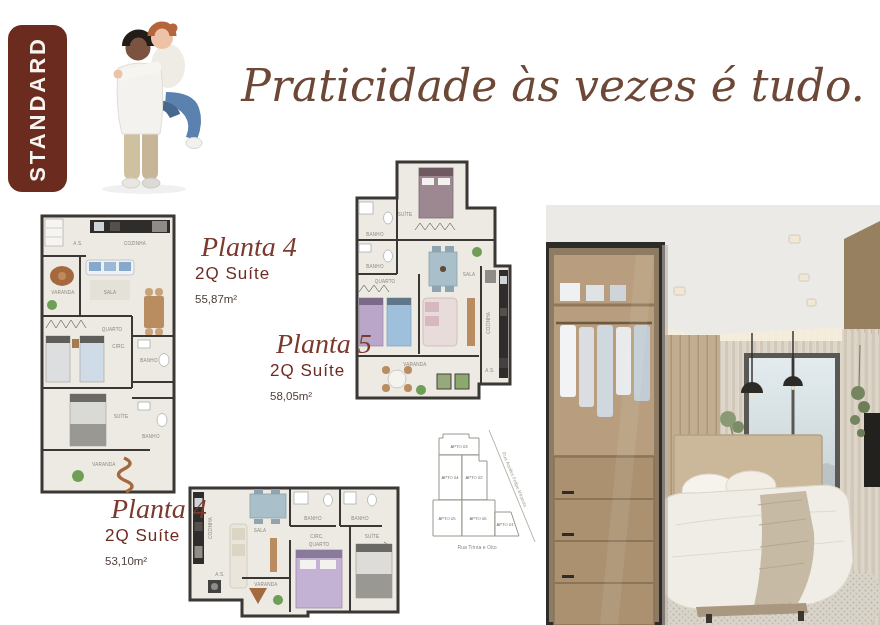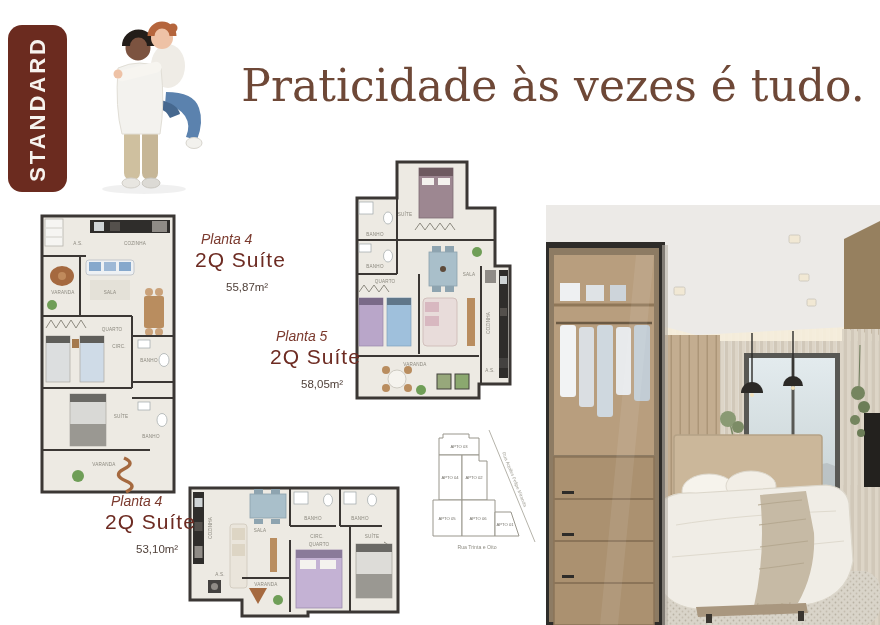--- a/index.html
+++ b/index.html
@@ -8,27 +8,27 @@
   .abs{position:absolute;}
 
   
   .badge{left:8px;top:25px;width:59px;height:167px;background:#6B2B1F;border-radius:14px;
          display:flex;align-items:center;justify-content:center;}
   .badge-text{writing-mode:vertical-rl;transform:rotate(180deg);color:#F7F3EE;font-weight:bold;
               font-size:22px;letter-spacing:3px;}
 
   
   .headline{left:233px;top:42px;width:640px;height:86px;display:flex;align-items:center;justify-content:center;
-            color:#6E4837;font-family:"DejaVu Serif",serif;font-size:44px;white-space:nowrap;}
+            color:#6E4837;font-family:"DejaVu Serif",serif;font-style:italic;font-size:44px;white-space:nowrap;}
 
   
   .plan-label{display:flex;flex-direction:column;}
-  .plan-name{font-family:Liberation Sans, sans-serif;font-style:italic;color:#7B3A2E;font-size:14px;padding-left:6px;}
-  .plan-type{color:#6D2B22;font-size:21px;letter-spacing:1px;margin-top:1px;}
-  .plan-area{color:#50413A;font-size:11.5px;margin-top:9px;margin-left:31px;}
+  .plan-name{font-family:Liberation Serif, serif;font-style:italic;color:#7B3A2E;font-size:28px;padding-left:6px;}
+  .plan-type{color:#6D2B22;font-size:17px;letter-spacing:1px;margin-top:1px;}
+  .plan-area{color:#50413A;font-size:11.5px;margin-top:9px;}
 
   svg{display:block;}
   svg text{font-family:"Liberation Sans",sans-serif;}
   .rl{font-size:4.6px;fill:#8B887E;text-anchor:middle;letter-spacing:.2px;}
   .w{stroke:#3B3734;stroke-width:2;fill:none;}
   .site-poly{fill:#ffffff;stroke:#99968C;stroke-width:1;stroke-linejoin:miter;}
   .site-label{font-size:4.2px;fill:#716F67;text-anchor:middle;}
   .street{fill:#A5A39A;font-size:4.8px;text-anchor:middle;}
   .street-b{fill:#8E8C83;font-size:5.2px;text-anchor:middle;}
 </style>

